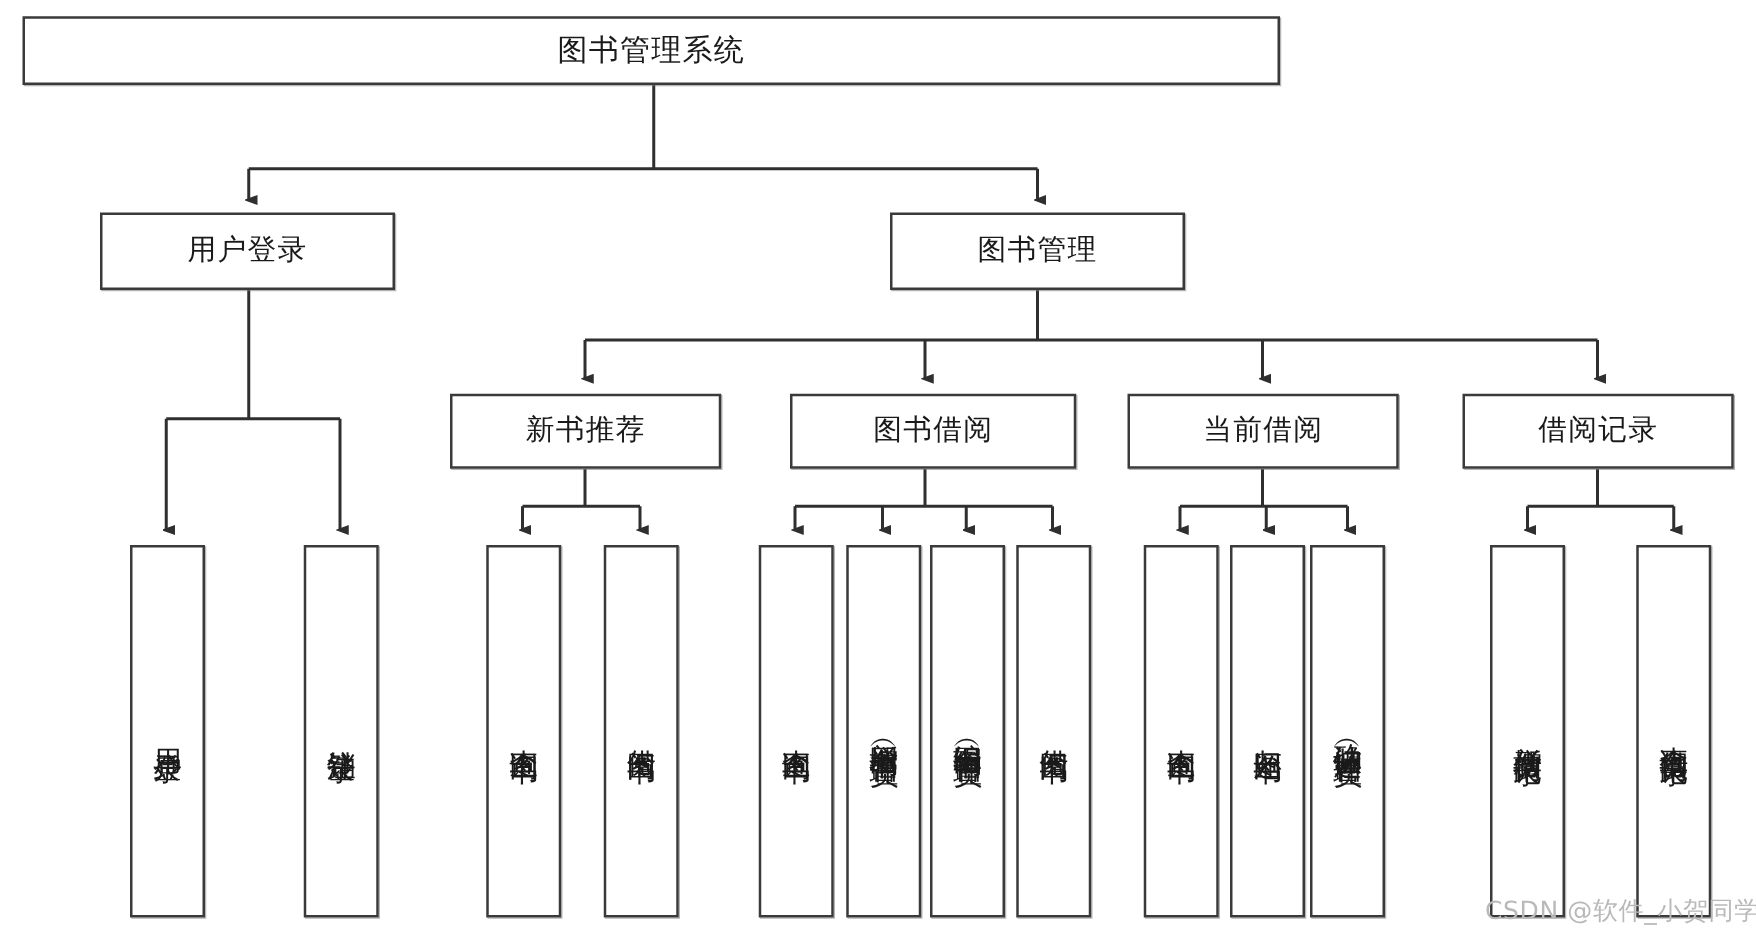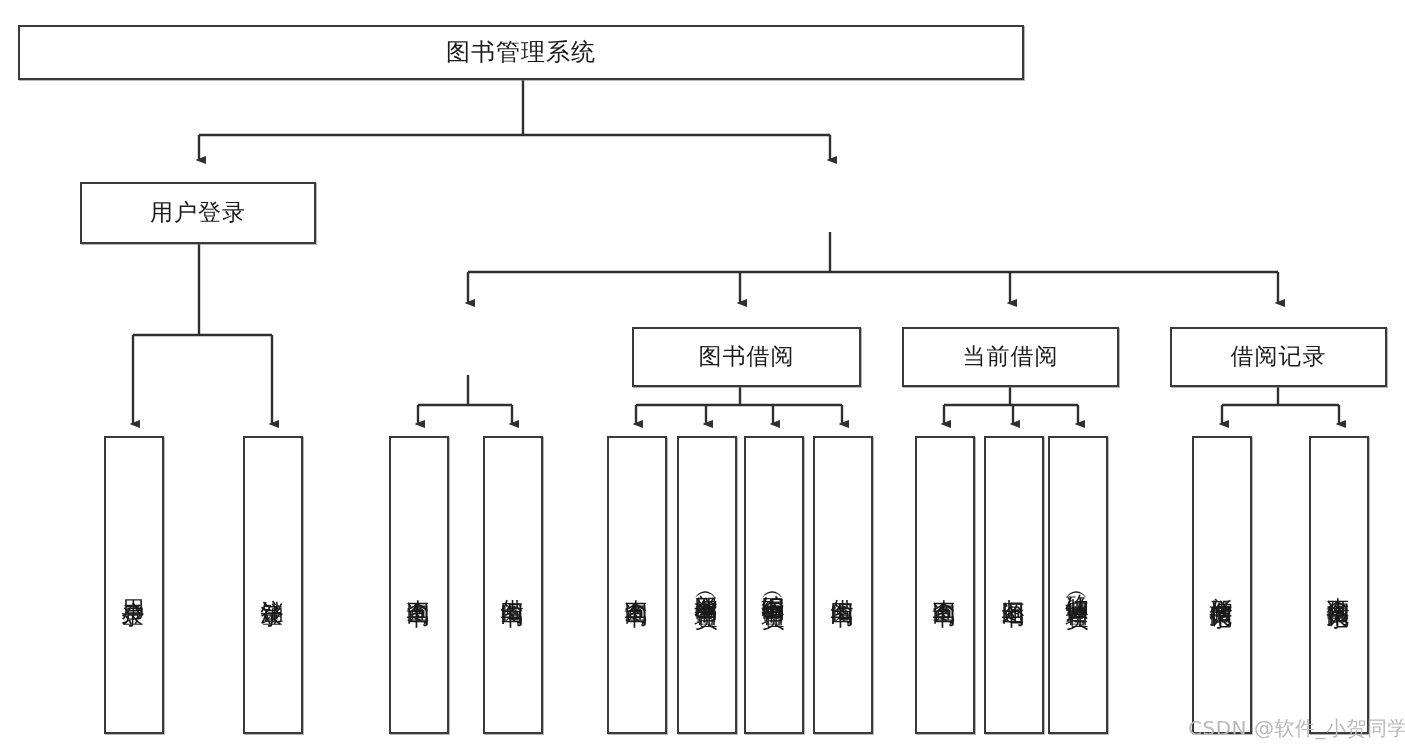--- a/index.html
+++ b/index.html
@@ -33,21 +33,20 @@
     display: flex;
     align-items: center;
     justify-content: center;
     color: #1a1a1a;
     box-shadow: 1px 1px 0 rgba(120,120,120,0.55);
   }
   .node.horizontal {
     font-size: 23px;
     letter-spacing: 1px;
     line-height: 1.1;
-    margin-top: 12px;
   }
   .node.vertical {
     writing-mode: vertical-rl;
     text-orientation: upright;
     font-size: 23px;
     letter-spacing: 2px;
     padding: 4px 0;
     align-items: center;
     justify-content: center;
     text-align: center;
@@ -124,21 +123,27 @@
     </g>
   </svg>
 
   <div class="node horizontal root" style="left:18px; top:13px; width:1006px; height:55px;">
     <span class="label">图书管理系统</span>
   </div>
 
   <div class="node horizontal" style="left:80px; top:170px; width:236px; height:62px;">
     <span class="label">用户登录</span>
   </div>
+  <div class="node horizontal" style="left:712px; top:170px; width:236px; height:62px;">
+    <span class="label">图书管理</span>
+  </div>
 
+  <div class="node horizontal" style="left:360px; top:315px; width:217px; height:60px;">
+    <span class="label">新书推荐</span>
+  </div>
   <div class="node horizontal" style="left:632px; top:315px; width:229px; height:60px;">
     <span class="label">图书借阅</span>
   </div>
   <div class="node horizontal" style="left:1170px; top:315px; width:217px; height:60px;">
     <span class="label">借阅记录</span>
   </div>
   <div class="node horizontal" style="left:902px; top:315px; width:217px; height:60px;">
     <span class="label">当前借阅</span>
   </div>
 

